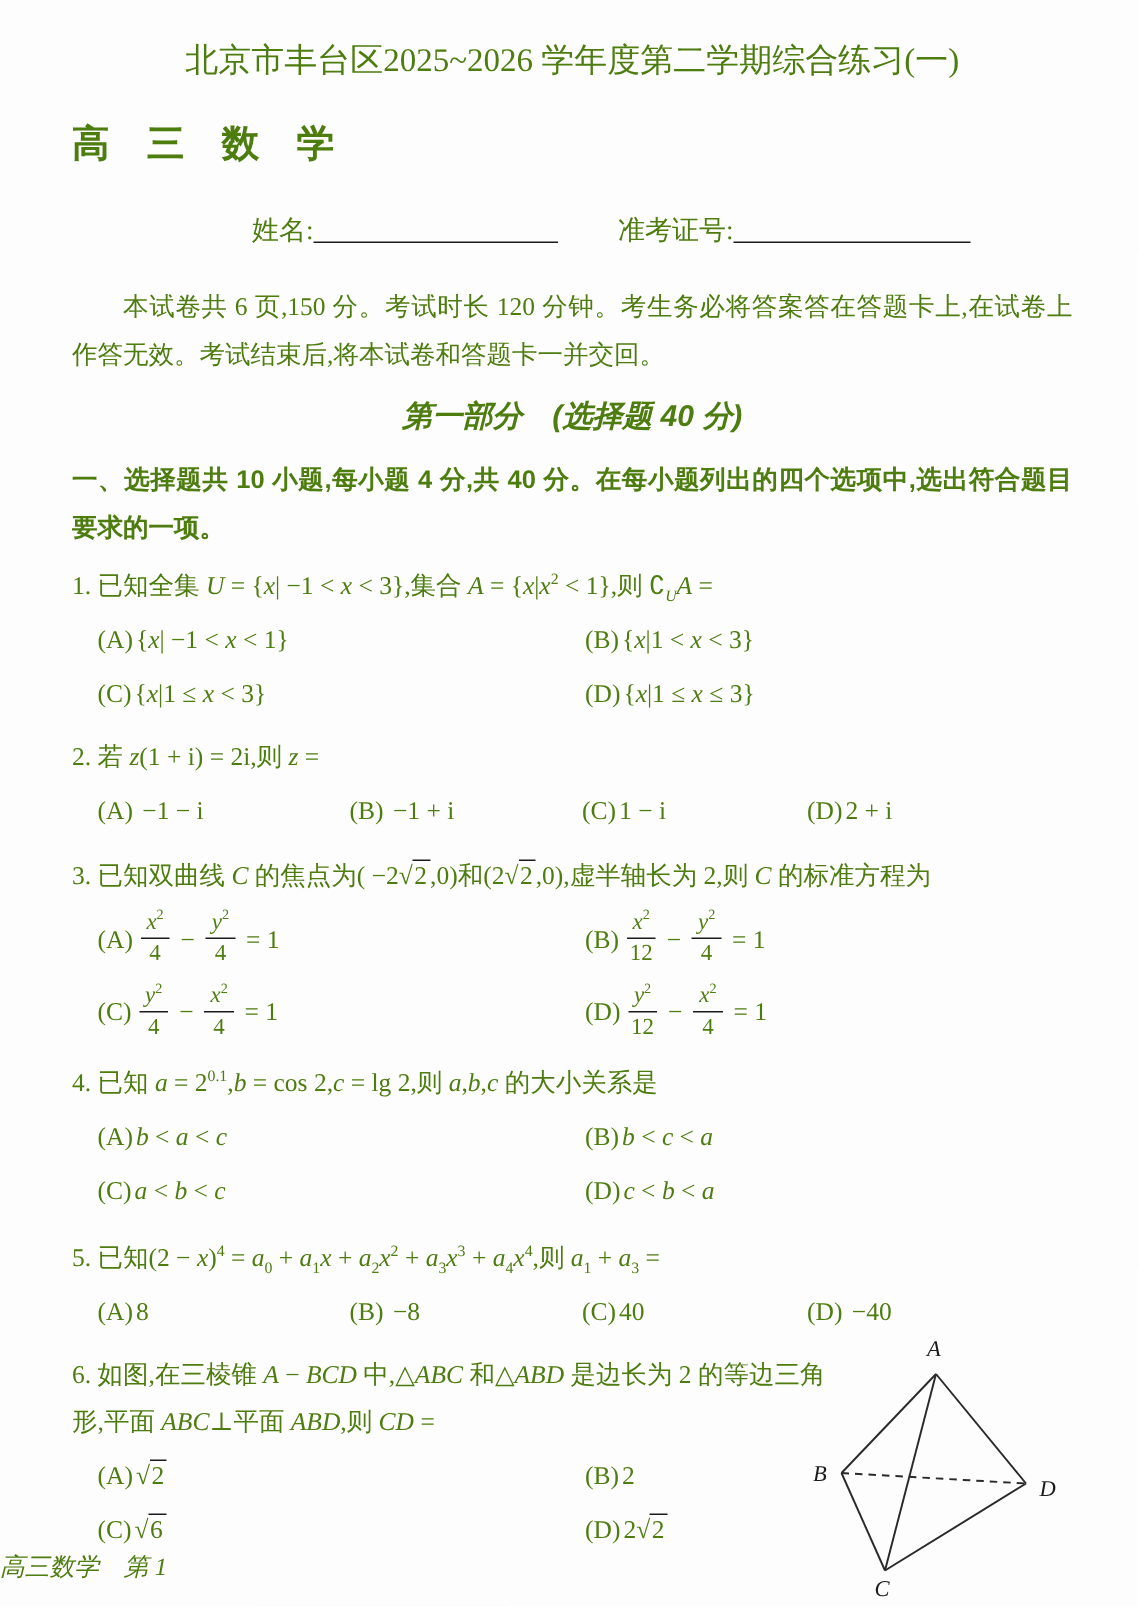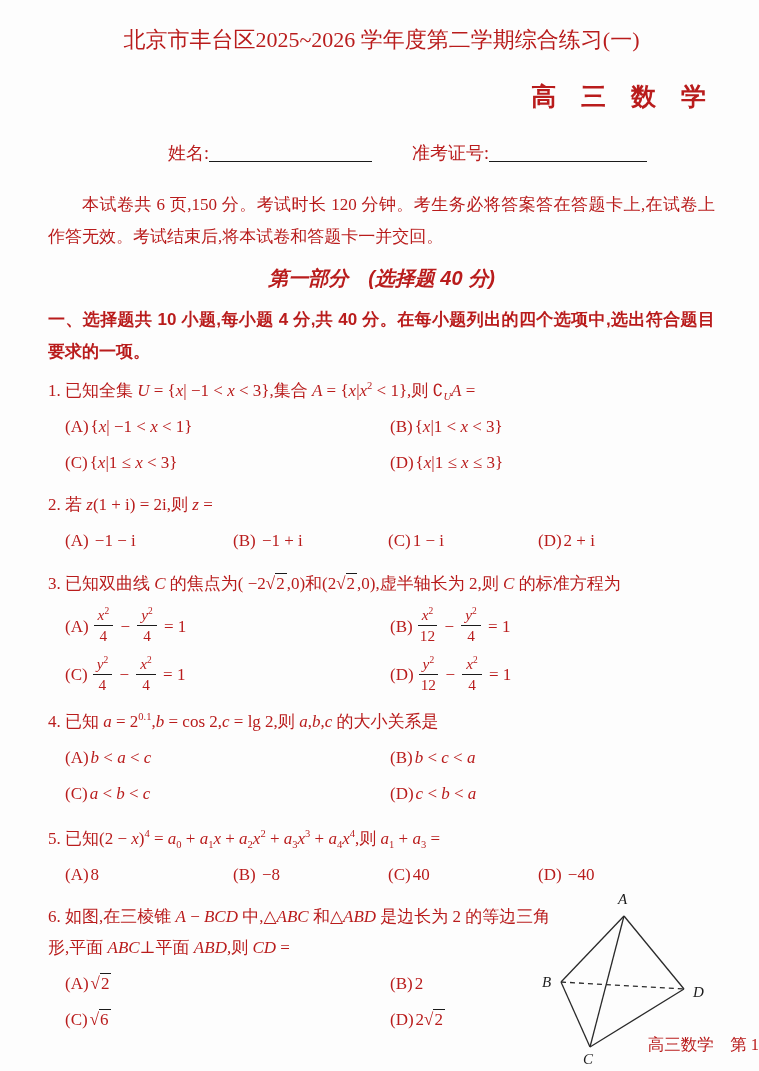--- a/index.html
+++ b/index.html
@@ -1,26 +1,26 @@
 <!DOCTYPE html>
 <html lang="zh"><head>
 <meta charset="utf-8">
 <style>
   * { margin:0; padding:0; box-sizing:border-box; }
   html,body { background:#ffffff; }
   .page {
     position:relative; width:759px; height:1071px; margin:0 auto;
-    background:#fdfdfd; color:#b91c1c; overflow:hidden;
+    background:#fdfdfd; color:#4d7c0f; overflow:hidden;
     font-family:"Liberation Serif","DejaVu Serif",serif;
   }
   .sheet { padding:24px 44px 0 48px; }
 
   .title { text-align:center; font-size:22px; line-height:32px; }
   .subject {
-    text-align:right; font-size:25px; font-weight:bold; letter-spacing:9px;
+    text-align:left; font-size:25px; font-weight:bold; letter-spacing:9px;
     margin-top:24px; line-height:33px;
     font-family:"Liberation Sans","DejaVu Sans",sans-serif;
   }
   .name-row { margin-top:27px; padding-left:120px; font-size:18px; line-height:26px; }
   .uline { display:inline-block; border-bottom:1.4px solid #1b1b1b; height:16px; vertical-align:-3px; }
   .uline.w1 { width:163px; margin-right:40px; }
   .uline.w2 { width:158px; }
 
   .intro { margin-top:23px; font-size:17px; line-height:32px; text-align:justify; text-indent:2em; }
   .part-head {
@@ -57,21 +57,21 @@
   .fd { padding-top:1px; }
   .sqrt { white-space:nowrap; }
   .rad { border-top:1.3px solid #1b1b1b; padding:0 2px 0 1px; }
 
   .fig { position:absolute; top:-14px; right:2px; width:172px; height:190px; }
   .fig text {
     font-family:"Liberation Serif","DejaVu Serif",serif; font-style:italic; font-size:15px; fill:#1b1b1b;
   }
   .fig line { stroke:#2a2a2a; stroke-width:1.3; }
 
-  .footer { position:absolute; left:0; right:0; bottom:15px; text-align:right; font-size:16.5px; }
+  .footer { position:absolute; left:0; right:0; bottom:15px; text-align:left; font-size:16.5px;font-style:italic; }
 </style>
 </head>
 <body>
 
 <div class="page">
   <div class="sheet">
 
     <div class="title">北京市丰台区2025~2026 学年度第二学期综合练习(一)</div>
     <div class="subject">高 三 数 学</div>
 

